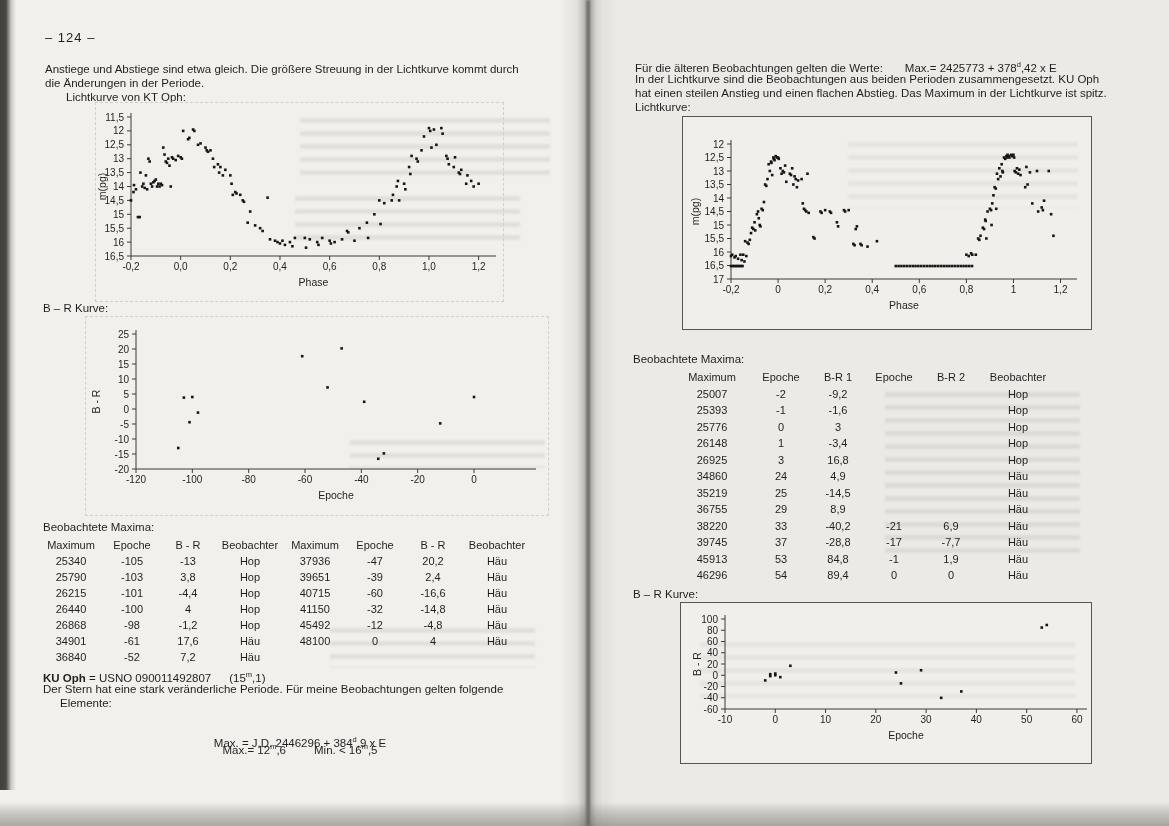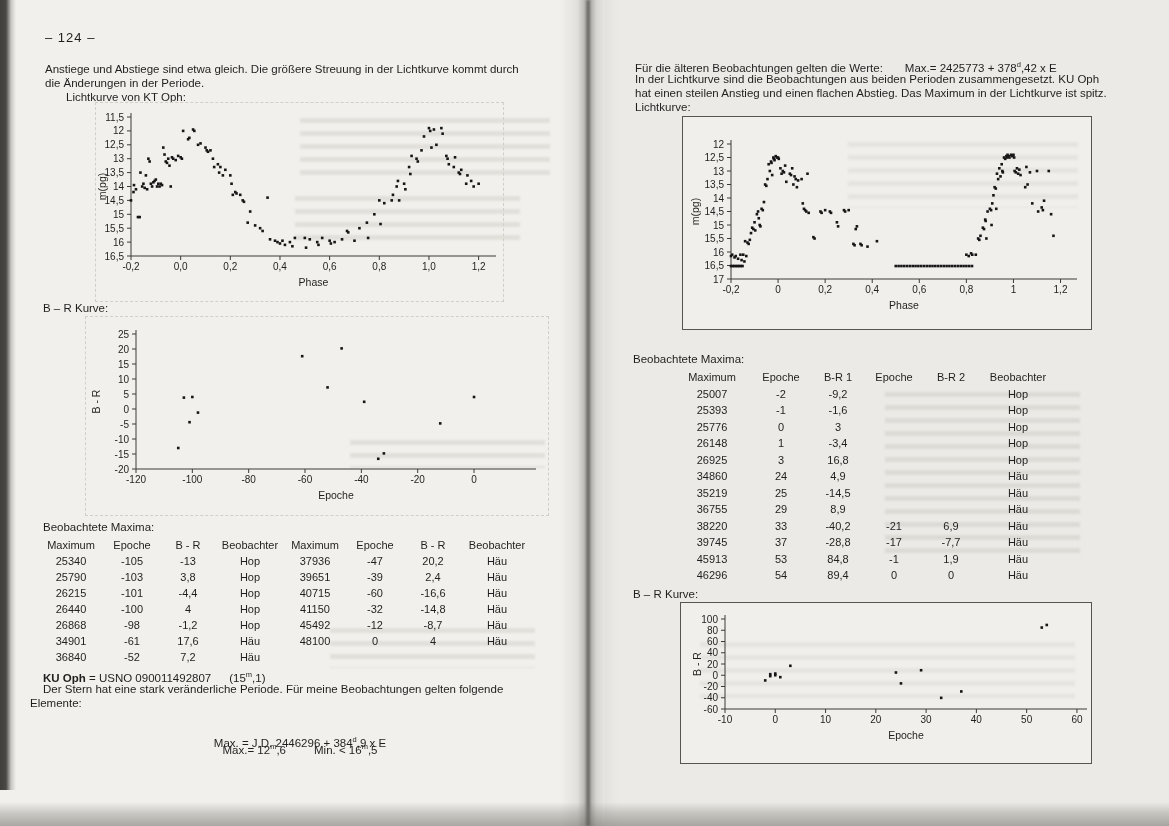--- a/index.html
+++ b/index.html
@@ -346,21 +346,21 @@
         <div class="tcell">-14,8</div>
         <div class="tcell">Häu</div>
       </div>
       <div class="trow">
         <div class="tcell">26868</div>
         <div class="tcell">-98</div>
         <div class="tcell">-1,2</div>
         <div class="tcell">Hop</div>
         <div class="tcell">45492</div>
         <div class="tcell">-12</div>
-        <div class="tcell">-8,7</div>
+        <div class="tcell">-4,8</div>
         <div class="tcell">Häu</div>
       </div>
       <div class="trow">
         <div class="tcell">34901</div>
         <div class="tcell">-61</div>
         <div class="tcell">17,6</div>
         <div class="tcell">Häu</div>
         <div class="tcell">48100</div>
         <div class="tcell">0</div>
         <div class="tcell">4</div>
@@ -375,21 +375,21 @@
         <div class="tcell"></div>
         <div class="tcell"></div>
         <div class="tcell"></div>
       </div>
     </div>
 
   <div class="abs content t11 nowrap" style="left:43px;top:668px;">
     <b>KU Oph</b><span> = USNO 090011492807</span><span style="margin-left:18px;"><span>(15</span><sup>m</sup><span>,1)</span></span>
   </div>
   <div class="abs content t11 nowrap" style="left:43px;top:682px;">Der Stern hat eine stark veränderliche Periode. Für meine Beobachtungen gelten folgende</div>
-  <div class="abs content t11 nowrap" style="left:30px;top:696px;">Elemente:</div>
+  <div class="abs content t11 nowrap" style="left:60px;top:696px;">Elemente:</div>
 
   <div class="abs content t11 center nowrap" style="left:45px;top:733px;width:510px;">
     <span>Max. = J.D. 2446296  +  384</span><sup>d</sup><span>,9  x  E</span>
   </div>
   <div class="abs content t11 center nowrap" style="left:45px;top:724px;width:510px;margin-top:16px;">
     <span>Max.= 12</span><sup>m</sup><span>,6</span><span style="margin-left:28px;">Min. &lt; 16</span><sup>m</sup><span>,5</span>
   </div>
 
 
   <div class="abs content t11 nowrap" style="left:635px;top:58px;">

